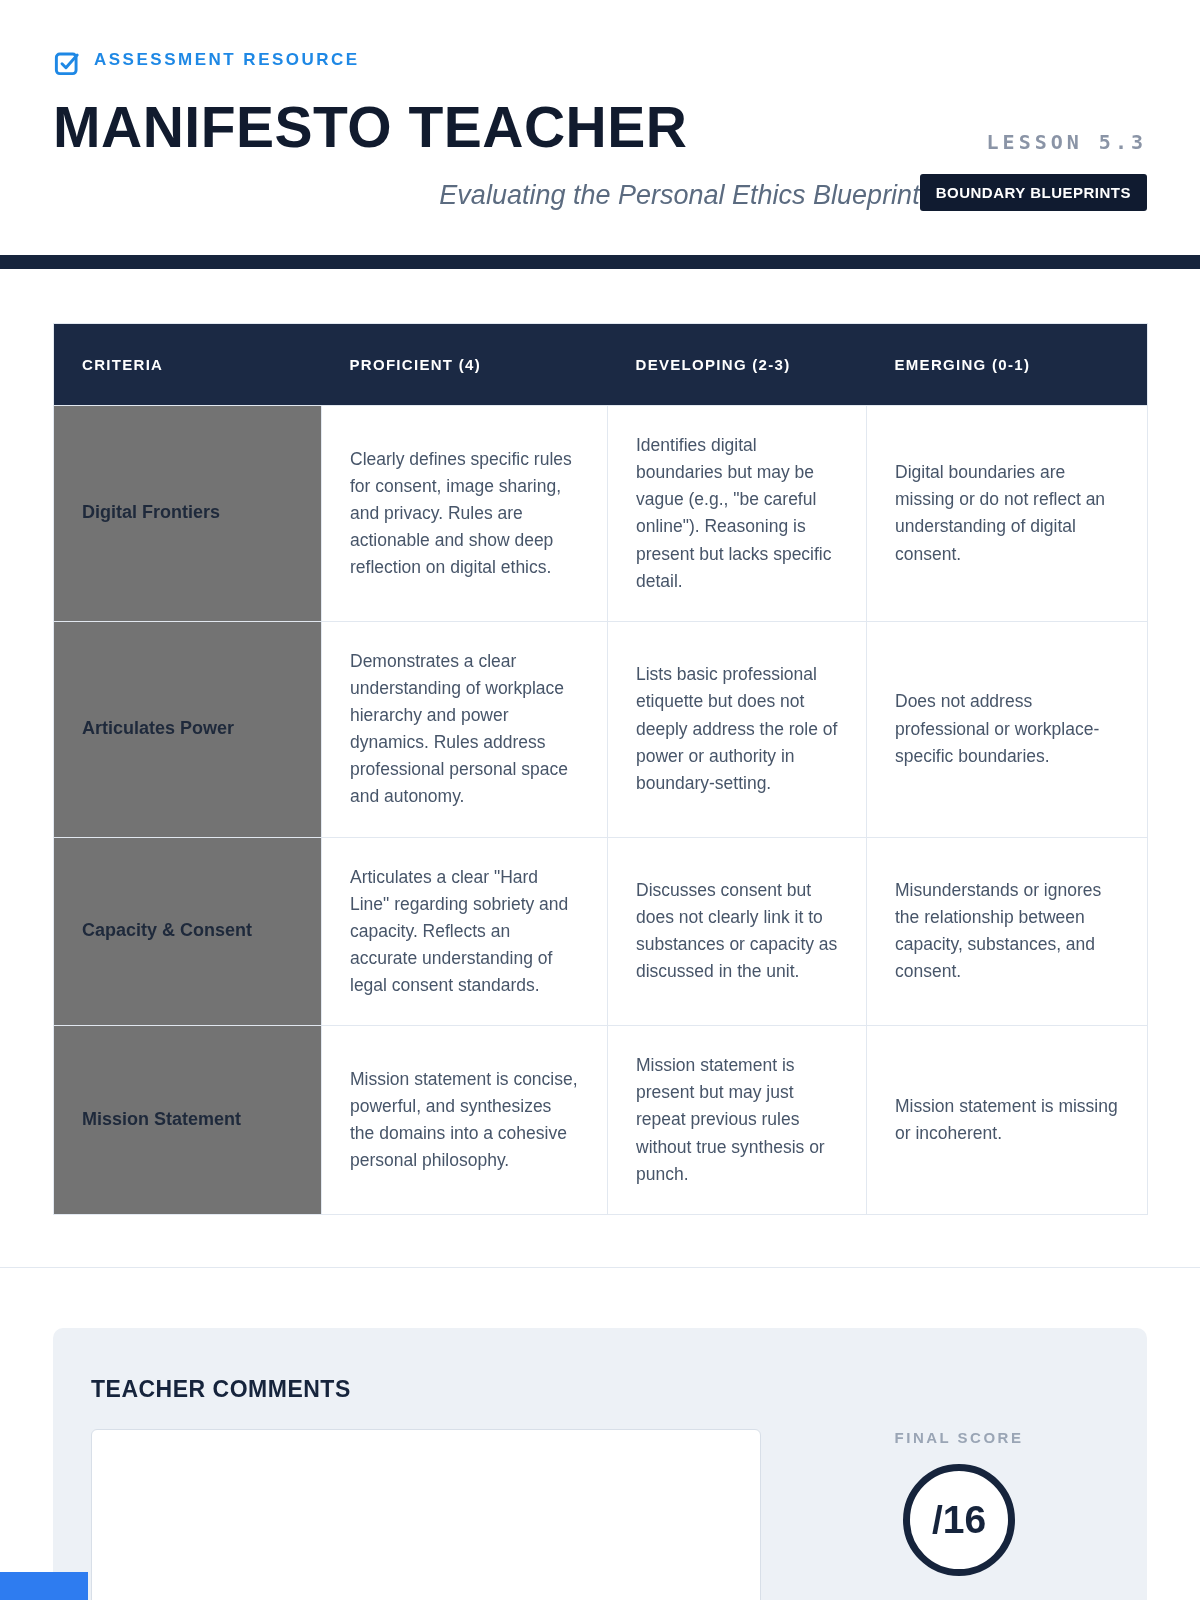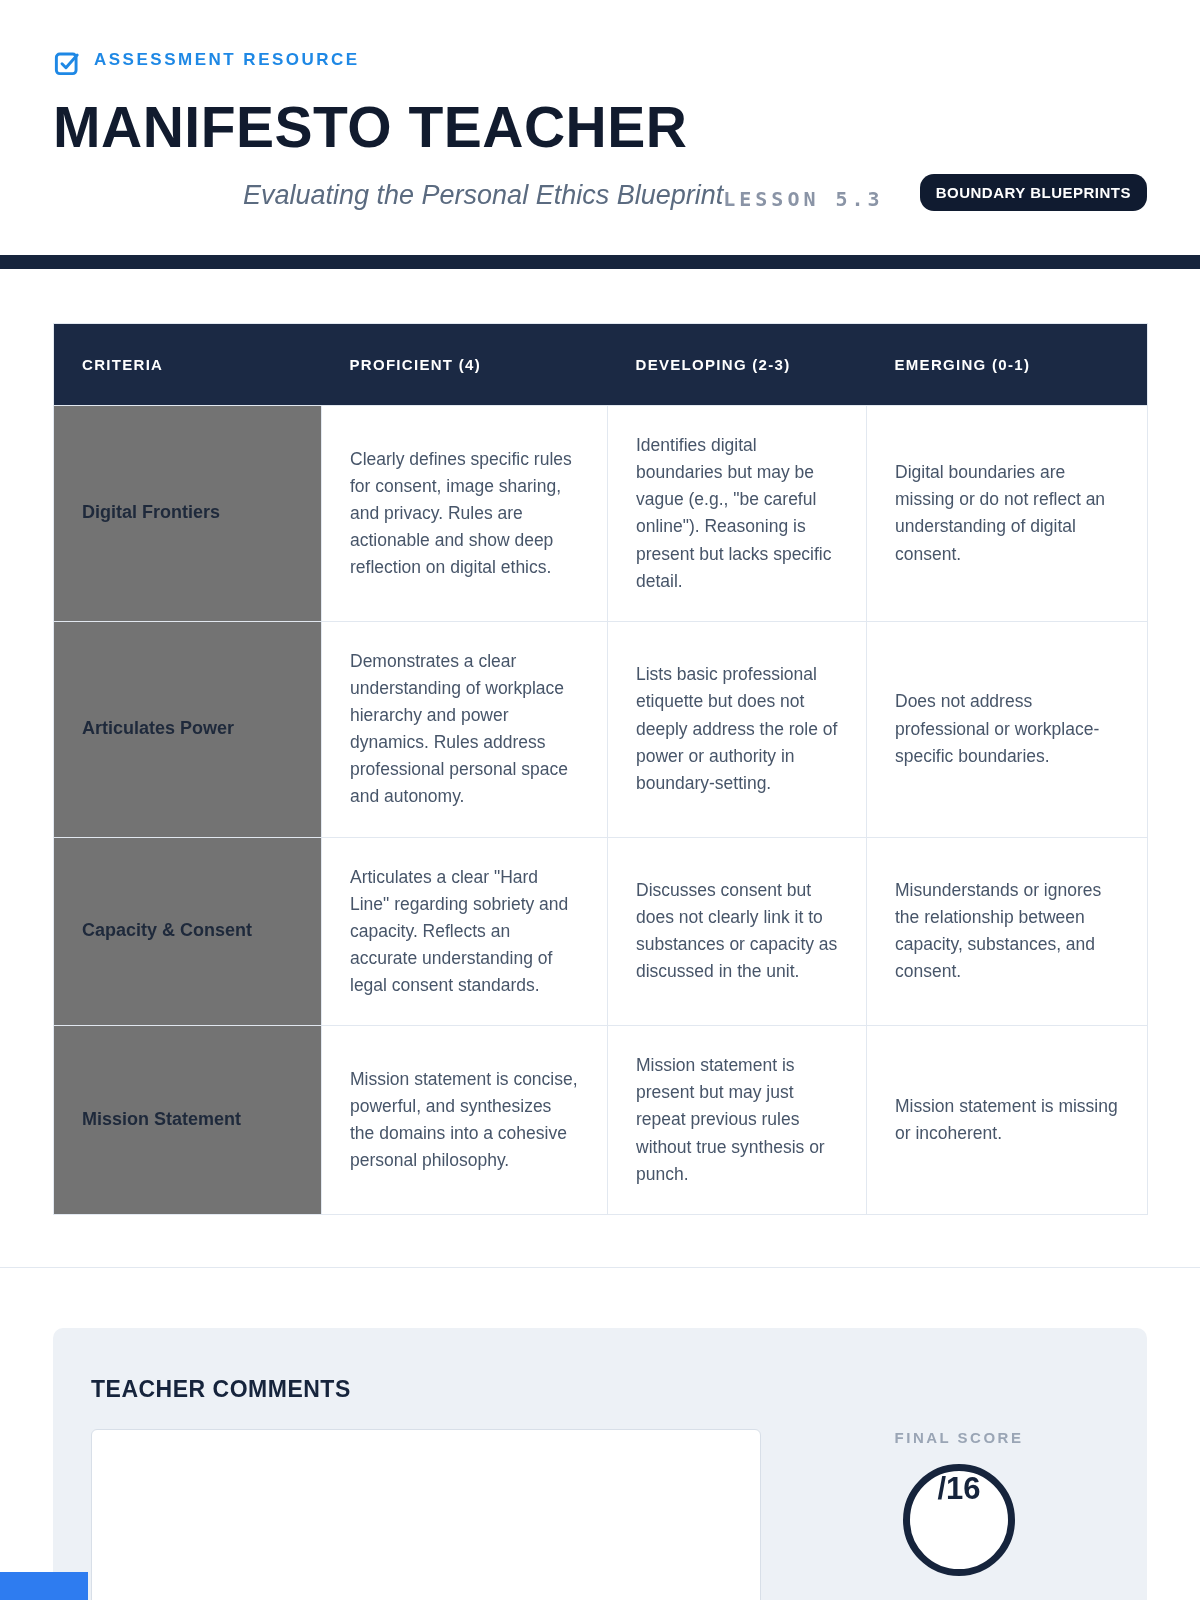--- a/index.html
+++ b/index.html
@@ -24,28 +24,28 @@
     color: #1e88e5; font-size: 17px; font-weight: bold;
     letter-spacing: 2.5px; text-transform: uppercase;
   }
   .page-title {
     font-size: 57px; font-weight: 900; color: #111b2e;
     letter-spacing: 0.5px; line-height: 1;
   }
   .subtitle {
     margin-top: 24px; font-style: italic; font-size: 27px; color: #5b6b80; text-align: right;
   }
-  .header-right { text-align: right; display: flex; flex-direction: row; align-items: flex-end; gap: 36px; }
+  .header-right { text-align: right; display: flex; flex-direction: column; align-items: flex-end; gap: 20px; }
   .lesson {
     font-family: "DejaVu Sans Mono", monospace;
     color: #8a94a6; font-size: 20px; letter-spacing: 4px; font-weight: bold;
   }
   .badge {
     background: #101b30; color: #ffffff; font-size: 15px; font-weight: bold;
-    padding: 10px 16px; letter-spacing: 0.5px; border-radius: 14px;
+    padding: 10px 16px; letter-spacing: 0.5px; border-radius: 3px;
   }
 
   
   .navy-bar { margin-top: 44px; height: 14px; width: 1200px; background: #16243c; }
 
   
   .table-wrap { margin-top: 54px; }
   table.rubric {
     border-collapse: collapse; width: 1094px; table-layout: fixed;
     border: 1px solid #e2e8f0;
@@ -86,22 +86,22 @@
     font-size: 16px; padding: 14px; color: #334155; outline: none;
   }
   .score-col { width: 300px; display: flex; flex-direction: column; align-items: center; }
   .final-score-label {
     color: #9aa5b5; font-size: 15px; font-weight: bold; letter-spacing: 2.5px;
     text-transform: uppercase;
   }
   .score-circle {
     margin-top: 18px; width: 112px; height: 112px; border-radius: 50%;
     border: 7px solid #16243c; background: #ffffff;
-    display: flex; justify-content: center;
-    font-size: 31px; font-weight: 900; color: #16243c;
+    display: flex; align-items: center; justify-content: center;
+    font-size: 39px; font-weight: 900; color: #16243c;
   }
 
   
   .footer-accent {
     position: absolute; left: 0; top: 1572px; width: 88px; height: 28px;
     background: #2e7cf0;
   }
 </style>
 </head>
 <body>

